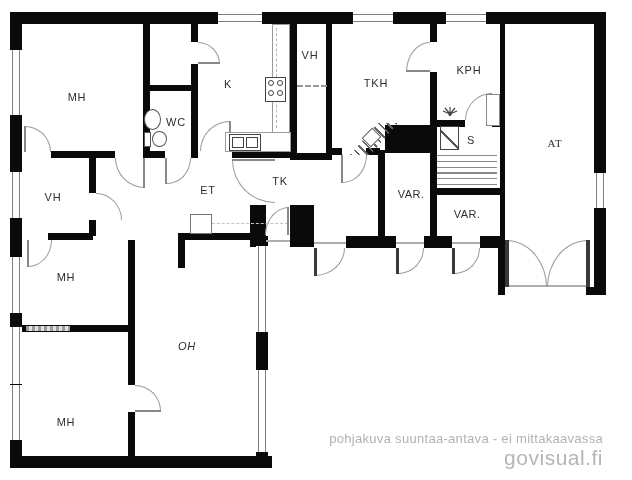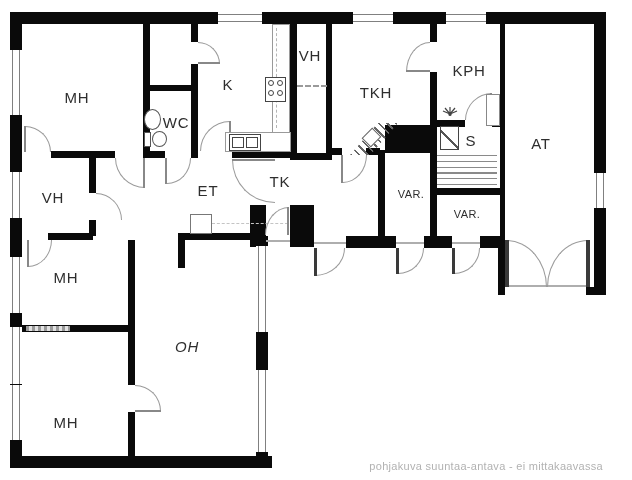--- a/index.html
+++ b/index.html
@@ -9,24 +9,24 @@
   .winh{position:absolute;height:12px;background:linear-gradient(to bottom,#fff 0 2px,#808080 2px 3px,#fff 3px 9px,#808080 9px 10px,#fff 10px 12px);}
   .winv{position:absolute;width:12px;background:linear-gradient(to right,#fff 0 2px,#808080 2px 3px,#fff 3px 9px,#808080 9px 10px,#fff 10px 12px);}
   .arc{position:absolute;box-sizing:border-box;}
   .arc-tl{border-top:1.5px solid #9a9a9a;border-left:1.5px solid #9a9a9a;border-top-left-radius:100% 100%;}
   .arc-tr{border-top:1.5px solid #9a9a9a;border-right:1.5px solid #9a9a9a;border-top-right-radius:100% 100%;}
   .arc-bl{border-bottom:1.5px solid #9a9a9a;border-left:1.5px solid #9a9a9a;border-bottom-left-radius:100% 100%;}
   .arc-br{border-bottom:1.5px solid #9a9a9a;border-right:1.5px solid #9a9a9a;border-bottom-right-radius:100% 100%;}
   .leaf{position:absolute;background:#888;}
   .leaf-x{position:absolute;background:#3a3a3a;}
   .sill{position:absolute;height:2px;background:#aeaeae;}
-  .lbl{position:absolute;transform:translate(-50%,-50%);font-size:15px;letter-spacing:.8px;color:#2e2e2e;white-space:nowrap;}
+  .lbl{position:absolute;transform:translate(-50%,-50%);font-size:11px;letter-spacing:.8px;color:#2e2e2e;white-space:nowrap;}
   .lbl.small{font-size:11px;letter-spacing:.4px;}
   .fix{position:absolute;box-sizing:border-box;background:#fff;}
-  .footer-note{position:absolute;right:29px;top:431px;font-size:11px;color:#b2b2b2;letter-spacing:.3px;margin-top:29px;}
+  .footer-note{position:absolute;right:29px;top:431px;font-size:13px;color:#b2b2b2;letter-spacing:.3px;}
   .brand{position:absolute;right:29px;top:446px;font-size:21px;color:#b5b5b5;letter-spacing:.5px;}
 </style>
 </head>
 <body>
 
 <div id="plan">
 
   <div class="w" style="left:10px;top:12px;width:596px;height:12px;"></div>
   <div class="w" style="left:10px;top:12px;width:12px;height:456px;"></div>
   <div class="w" style="left:10px;top:456px;width:262px;height:12px;"></div>
@@ -176,22 +176,23 @@
   <div class="lbl" style="left:77px;top:97px;">MH</div>
   <div class="lbl" style="left:53px;top:197px;">VH</div>
   <div class="lbl" style="left:66px;top:277px;">MH</div>
   <div class="lbl" style="left:66px;top:422px;">MH</div>
   <div class="lbl" style="left:187px;top:346px;font-style:italic;">OH</div>
   <div class="lbl" style="left:208px;top:190px;">ET</div>
   <div class="lbl" style="left:176px;top:122px;text-align:center;">WC</div>
   <div class="lbl" style="left:228px;top:84px;">K</div>
   <div class="lbl" style="left:310px;top:55px;">VH</div>
   <div class="lbl" style="left:280px;top:181px;">TK</div>
-  <div class="lbl" style="left:376px;top:92px;">TKH</div>
+  <div class="lbl" style="left:376px;top:83px;">TKH</div>
   <div class="lbl" style="left:469px;top:70px;">KPH</div>
   <div class="lbl" style="left:471px;top:140px;">S</div>
   <div class="lbl small" style="left:411px;top:194px;">VAR.</div>
   <div class="lbl small" style="left:467px;top:214px;">VAR.</div>
-  <div class="lbl" style="left:541px;top:143px;">AT</div>
+  <div class="lbl" style="left:555px;top:143px;font-family:Liberation Serif, serif;">AT</div>
 
   <div class="footer-note">pohjakuva suuntaa-antava - ei mittakaavassa</div>
+  <div class="brand">govisual.fi</div>
 
 </div>
 
 </body></html>

